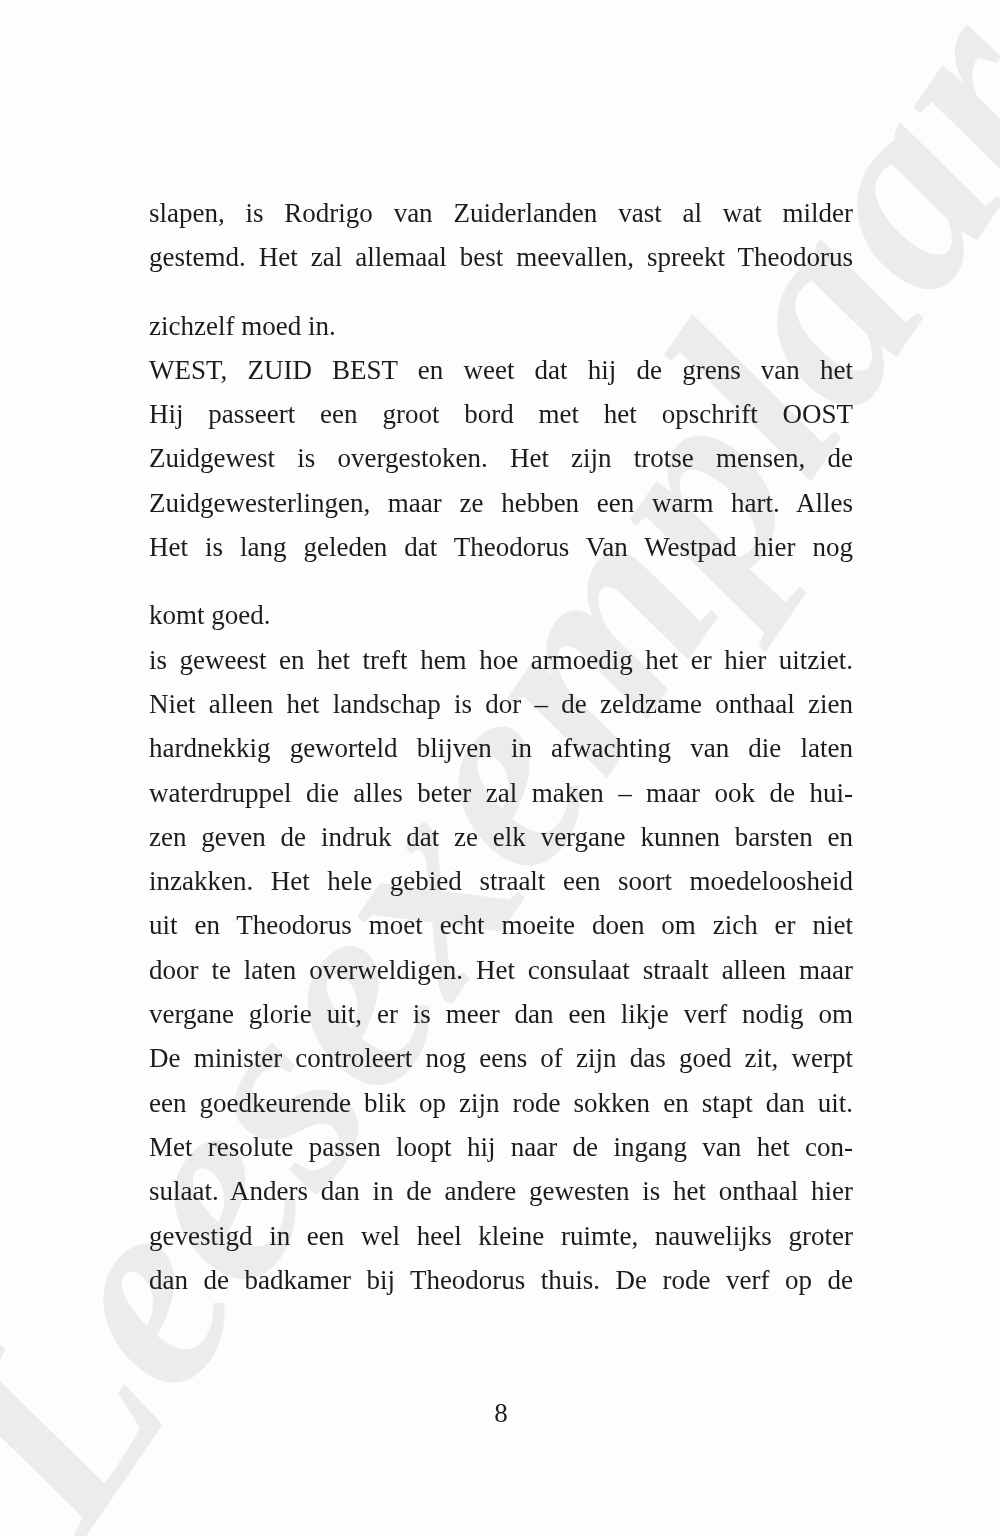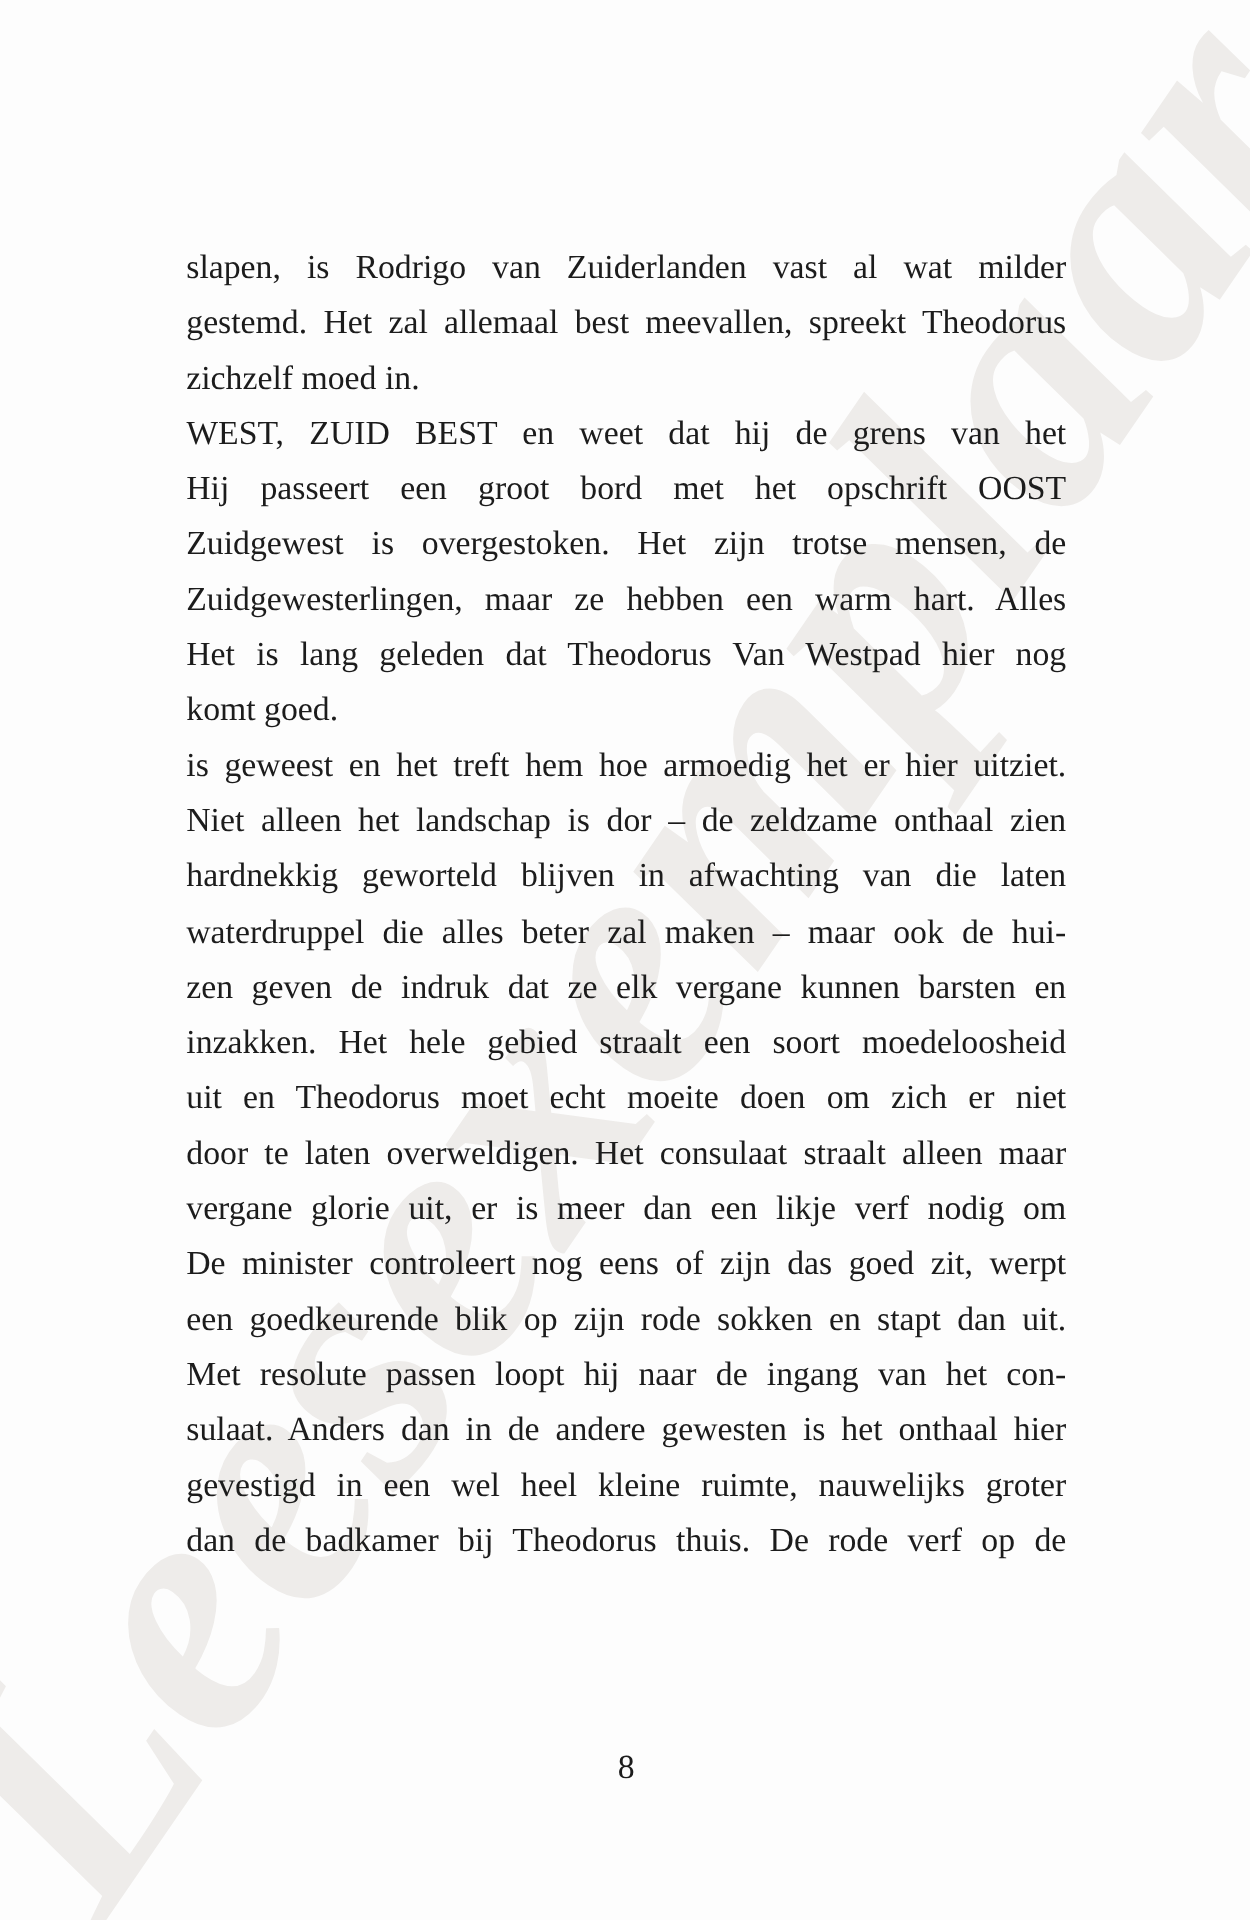--- a/index.html
+++ b/index.html
@@ -40,20 +40,21 @@
   }
   .line {
     text-align: justify;
     text-align-last: justify;
     height: 44.3px;
     overflow: hidden;
   }
   .line.para-end {
     text-align: left;
     text-align-last: left;
+    margin-top: 24px;
   }
   .pagenum {
     position: absolute;
     left: 149px;
     top: 1398px;
     width: 704px;
     text-align: center;
     font-size: 27px;
     color: #1c1c1c;
   }

